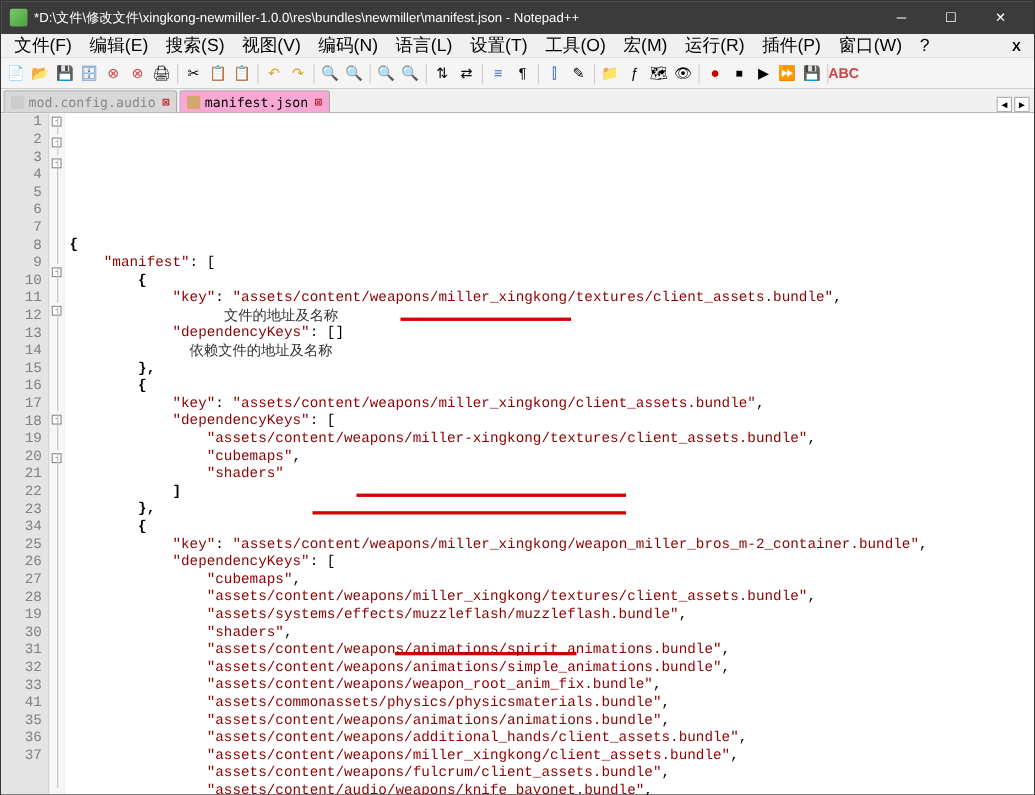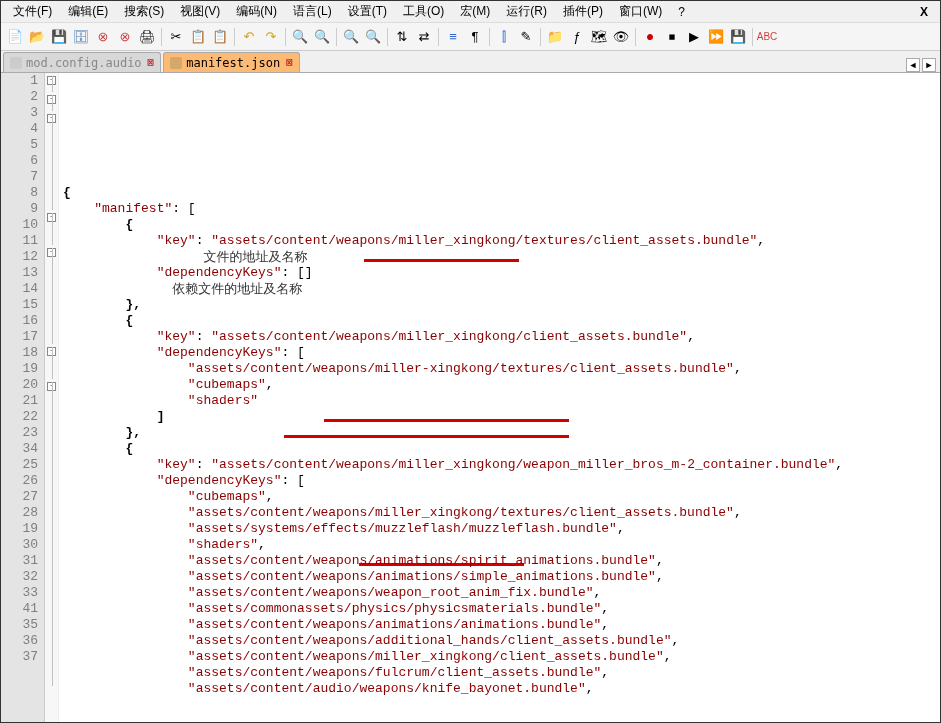--- a/index.html
+++ b/index.html
@@ -6,30 +6,30 @@
 body { font-family: "Microsoft YaHei", "Segoe UI", sans-serif; font-size: 12px; background: #fff; overflow: hidden; }
 .window { width: 941px; height: 723px; display: flex; flex-direction: column; background: #fff; border: 1px solid #333; }
 
 .titlebar { height: 30px; background: #3b3b3b; color: #fff; display: flex; align-items: center; padding: 0 8px; }
 .titlebar-icon { width: 16px; height: 16px; background: linear-gradient(135deg,#7dc96e,#4a9e3c); margin-right: 6px; border-radius: 2px; }
 .titlebar-text { flex: 1; font-size: 12px; }
 .winbtns { display: flex; gap: 0; }
 .winbtn { width: 45px; height: 30px; display: flex; align-items: center; justify-content: center; color: #fff; font-size: 12px; }
 
 .menubar { height: 22px; background: #f0f0f0; display: flex; align-items: center; padding: 0 4px; border-bottom: 1px solid #ddd; }
-.menuitem { padding: 2px 8px; font-size: 12px; text-align: center; }
+.menuitem { padding: 2px 8px; font-size: 16px; text-align: center; }
 .menubar .closex { margin-left: auto; padding: 0 8px; font-weight: bold; }
 
 .toolbar { height: 28px; background: #f5f5f5; border-bottom: 1px solid #ccc; display: flex; align-items: center; padding: 0 4px; gap: 2px; }
 .tbtn { width: 20px; height: 20px; display: flex; align-items: center; justify-content: center; border: 1px solid transparent; font-size: 13px; }
 .tsep { width: 1px; height: 18px; background: #ccc; margin: 0 2px; }
 
 .tabbar { height: 22px; background: #f0f0f0; border-bottom: 1px solid #aaa; display: flex; align-items: flex-end; padding-left: 2px; }
 .tab { height: 20px; padding: 2px 6px; background: #e8e8e8; border: 1px solid #aaa; border-bottom: none; margin-right: 2px; display: flex; align-items: center; gap: 4px; font-family: "SimSun", monospace; font-size: 12px; border-radius: 3px 3px 0 0; }
-.tab.active { background: #fdba74; }
+.tab.active { background: #f9a8d4; }
 .tab.inactive { background: #d8d8d8; color: #888; }
 .tabicon { width: 12px; height: 12px; background: #ccc; border-radius: 2px; }
 .tabicon.active { background: #d4a86a; }
 .tabclose { color: #b22; font-weight: bold; font-size: 11px; margin-left: 2px; }
 .tabnav { margin-left: auto; display: flex; gap: 2px; padding-right: 4px; }
 .tabnavbtn { width: 14px; height: 14px; border: 1px solid #aaa; background: #fff; font-size: 9px; display: flex; align-items: center; justify-content: center; }
 
 .editor { flex: 1; display: flex; overflow: hidden; background: #fff; font-family: Consolas, "Courier New", monospace; font-size: 13px; }
 .gutter { width: 44px; background: #e4e4e4; color: #808080; text-align: right; padding-right: 6px; line-height: 16px; border-right: 1px solid #ccc; }
 .gutter .ln { height: 16px; }
@@ -44,20 +44,29 @@
 .s-str { color: #8b0000; }
 .s-punc { color: #000; }
 .s-comment { color: #333; font-family: "Microsoft YaHei"; }
 .redline { position: absolute; height: 3px; background: #d40000; }
 </style>
 </head>
 <body>
 
 <div class="window">
 
+  <div class="titlebar">
+    <div class="titlebar-icon"></div>
+    <div class="titlebar-text">*D:\文件\修改文件\xingkong-newmiller-1.0.0\res\bundles\newmiller\manifest.json - Notepad++</div>
+    <div class="winbtns">
+      <div class="winbtn">─</div>
+      <div class="winbtn">☐</div>
+      <div class="winbtn close">✕</div>
+    </div>
+  </div>
 
   <div class="menubar">
     <div class="menuitem">文件(F)</div>
     <div class="menuitem">编辑(E)</div>
     <div class="menuitem">搜索(S)</div>
     <div class="menuitem">视图(V)</div>
     <div class="menuitem">编码(N)</div>
     <div class="menuitem">语言(L)</div>
     <div class="menuitem">设置(T)</div>
     <div class="menuitem">工具(O)</div>
@@ -104,21 +113,21 @@
     <div class="tbtn">ƒ</div>
     <div class="tbtn">🗺</div>
     <div class="tbtn">👁</div>
     <div class="tsep"></div>
     <div class="tbtn" style="color:#c00">⏺</div>
     <div class="tbtn">⏹</div>
     <div class="tbtn">▶</div>
     <div class="tbtn">⏩</div>
     <div class="tbtn">💾</div>
     <div class="tsep"></div>
-    <div class="tbtn" style="color:#c44;font-size:10px;font-weight:normal">ABC</div>
+    <div class="tbtn" style="color:#c44;font-size:13px;font-weight:bold">ABC</div>
   </div>
 
   <div class="tabbar">
     <div class="tab inactive">
       <div class="tabicon"></div>
       <span>mod.config.audio</span>
       <span class="tabclose">⊠</span>
     </div>
     <div class="tab active">
       <div class="tabicon active"></div>

